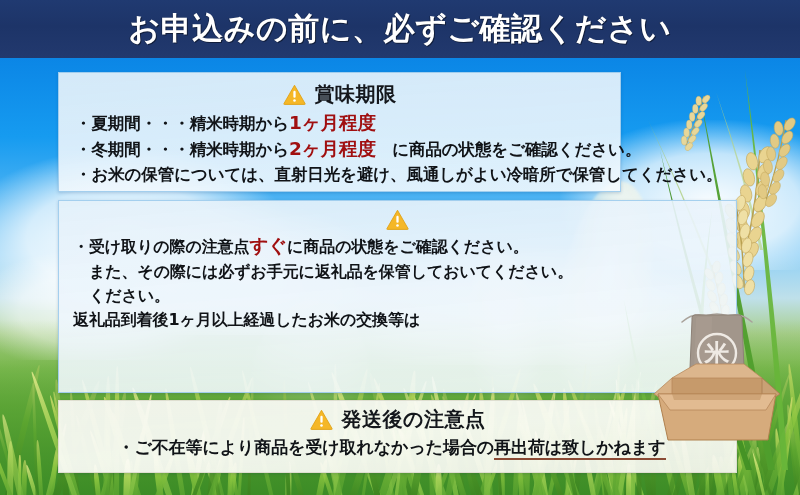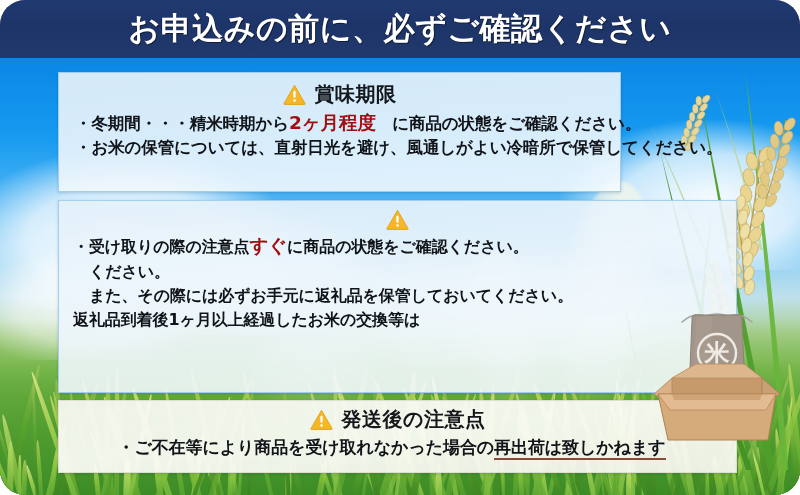--- a/index.html
+++ b/index.html
@@ -10,21 +10,20 @@
     overflow: hidden;
     font-family: "DejaVu Sans", "Liberation Sans", sans-serif;
   }
 
   #stage {
     position: relative;
     width: 800px;
     height: 495px;
     overflow: hidden;
     background: #737373;
-    border-radius: 25px;
   }
 
   
   .bg-sky {
     position: absolute; left: 0; top: 58px; width: 800px; height: 437px;
     background:
       linear-gradient(180deg,
         #0b86e6 0%,
         #169bf0 18%,
         #4fb4f3 33%,
@@ -455,37 +454,38 @@
   <section class="panel panel-blue" id="panel-1">
     <div class="panel-head">
       <svg class="warn-ico" viewBox="0 0 24 22">
         <path d="M12 1.3 L23 20.4 Q23.6 21.4 22.4 21.4 L1.6 21.4 Q0.4 21.4 1 20.4 Z" fill="#f5b727" stroke="#e0a012" stroke-width="0.9" stroke-linejoin="round"></path>
         <rect x="10.8" y="7.2" width="2.4" height="7.3" rx="1.1" fill="#ffffff"></rect>
         <circle cx="12" cy="17.2" r="1.35" fill="#ffffff"></circle>
       </svg>
       <span class="title">賞味期限</span>
     </div>
     <div class="body-lines">
+        <div class="ln"><span>・夏期間・・・精米時期から</span><span class="hl-red">1ヶ月程度</span></div>
         <div class="ln"><span>・冬期間・・・精米時期から</span><span class="hl-red">2ヶ月程度</span><span>　に商品の状態をご確認ください。</span></div>
         <div class="ln"><span>・お米の保管については、直射日光を避け、風通しがよい冷暗所で保管してください。</span></div>
       </div>
   </section>
 
   <section class="panel panel-blue" id="panel-2">
     <div class="panel-head">
       <svg class="warn-ico" viewBox="0 0 24 22">
         <path d="M12 1.3 L23 20.4 Q23.6 21.4 22.4 21.4 L1.6 21.4 Q0.4 21.4 1 20.4 Z" fill="#f5b727" stroke="#e0a012" stroke-width="0.9" stroke-linejoin="round"></path>
         <rect x="10.8" y="7.2" width="2.4" height="7.3" rx="1.1" fill="#ffffff"></rect>
         <circle cx="12" cy="17.2" r="1.35" fill="#ffffff"></circle>
       </svg>
     </div>
     <div class="body-lines">
         <div class="ln"><span>・受け取りの際の注意点</span><span class="hl-red">すぐ</span><span>に商品の状態をご確認ください。</span></div>
+        <div class="ln"><span>　また、その際には必ずお手元に返礼品を保管しておいてください。</span></div>
         <div class="ln"><span>　ください。</span></div>
-        <div class="ln"><span>　また、その際には必ずお手元に返礼品を保管しておいてください。</span></div>
         <div class="ln"><span>返礼品到着後1ヶ月以上経過したお米の交換等は</span></div>
       </div>
   </section>
 
   <section class="panel panel-cream" id="panel-3">
     <div class="panel-head">
       <svg class="warn-ico" viewBox="0 0 24 22">
         <path d="M12 1.3 L23 20.4 Q23.6 21.4 22.4 21.4 L1.6 21.4 Q0.4 21.4 1 20.4 Z" fill="#f5b727" stroke="#e0a012" stroke-width="0.9" stroke-linejoin="round"></path>
         <rect x="10.8" y="7.2" width="2.4" height="7.3" rx="1.1" fill="#ffffff"></rect>
         <circle cx="12" cy="17.2" r="1.35" fill="#ffffff"></circle>

